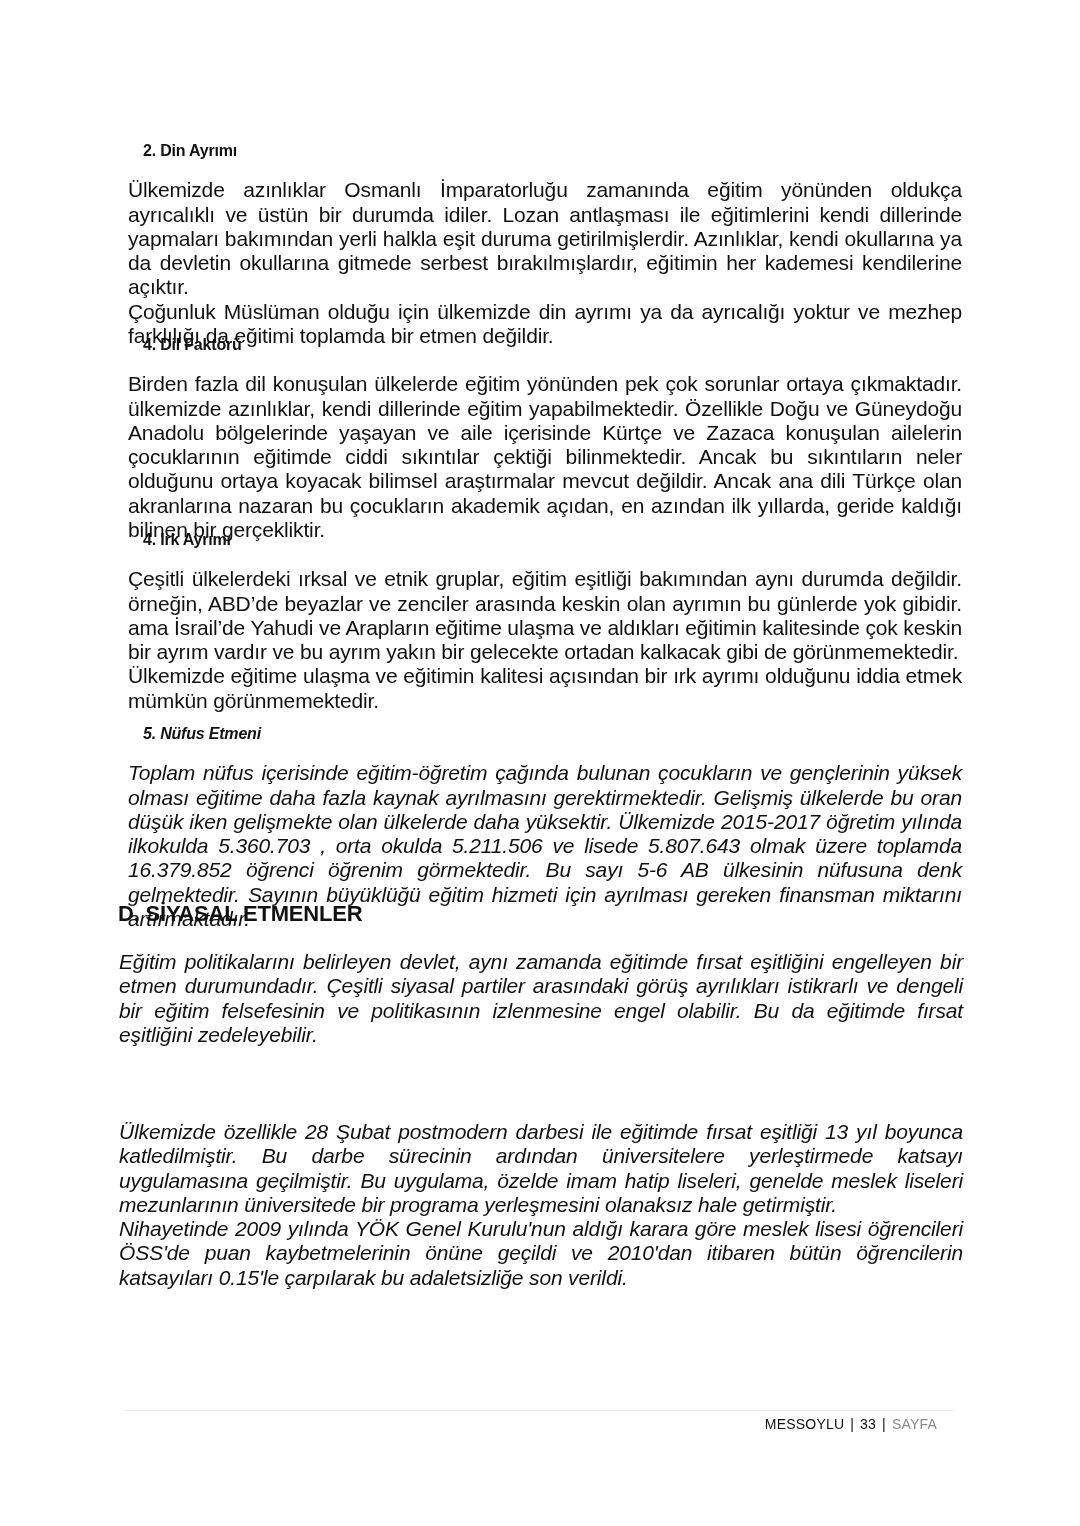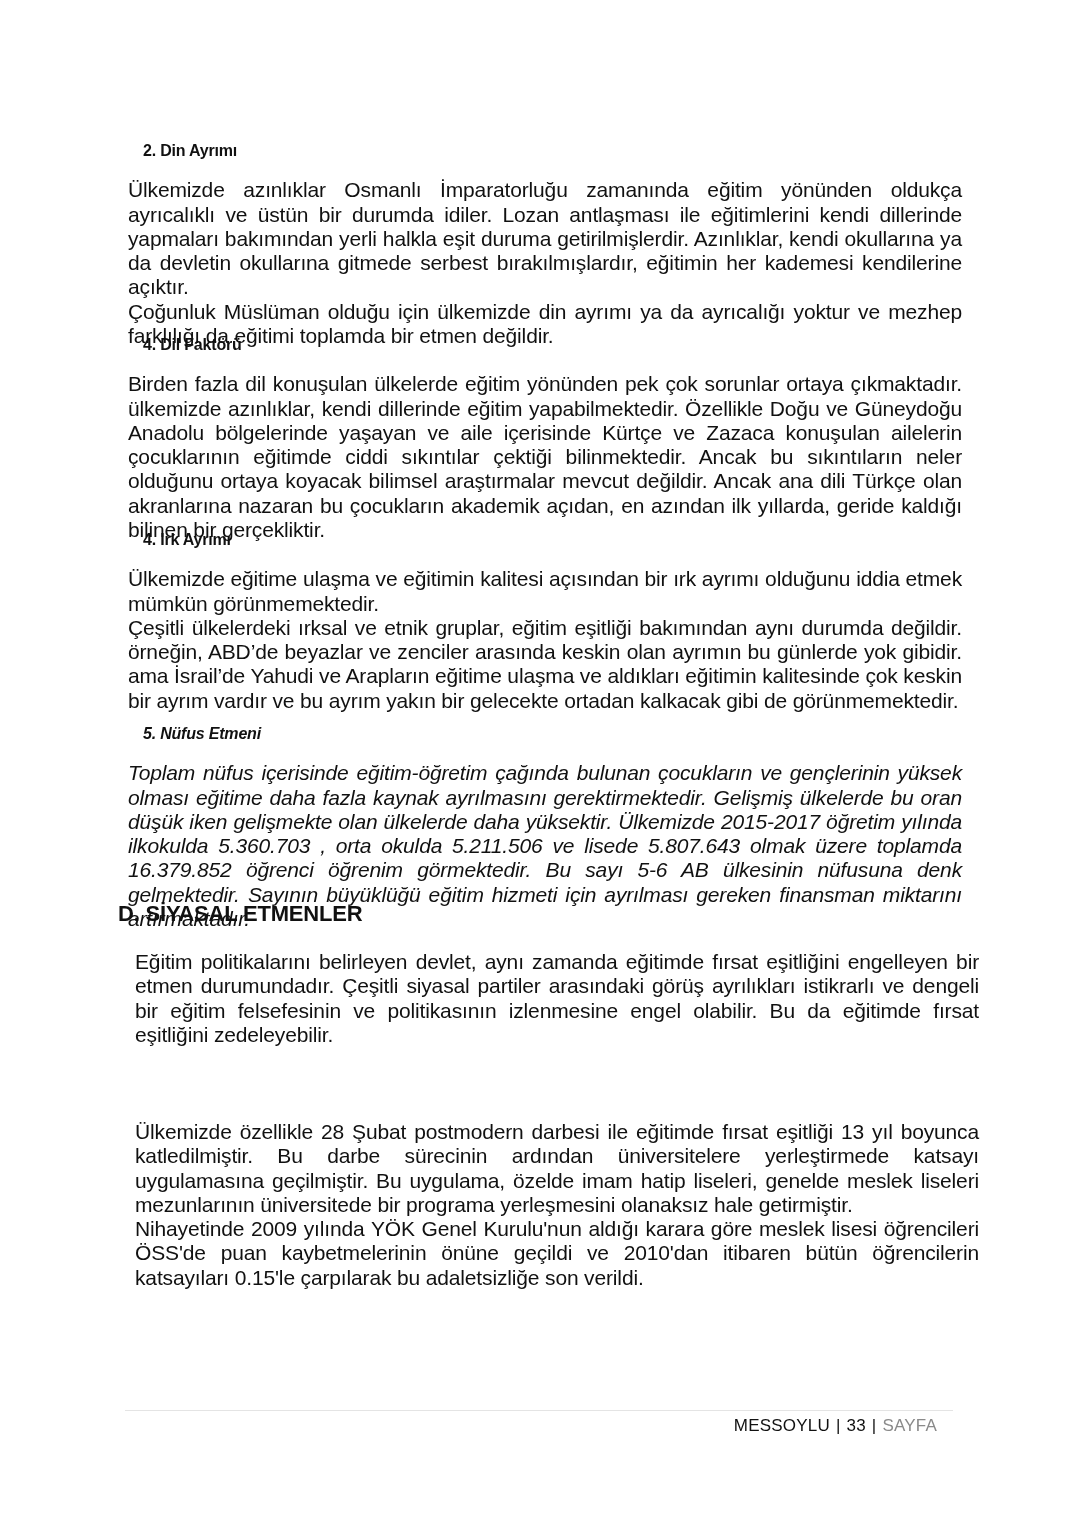--- a/index.html
+++ b/index.html
@@ -1,25 +1,25 @@
 <!DOCTYPE html>
 <html><head>
 <meta charset="utf-8">
 <style>
   html, body { margin: 0; padding: 0; background: #ffffff; }
   body { width: 1080px; height: 1526px; position: relative; overflow: hidden;
          font-family: "Liberation Sans", sans-serif; color: #111; }
   .page { position: absolute; left: 0; top: 0; width: 1080px; height: 1526px; }
   .sec { position: absolute; left: 128px; width: 834px; }
-  .sec.d { left: 135px; width: 844px; }
+  .sec.d { left: 119px; width: 844px; font-style: italic; }
   .h { font-weight: bold; font-size: 16px; line-height: 24.3px; margin: 15px; letter-spacing: -0.2px; }
   .p { font-size: 21px; line-height: 24.3px; margin: 0; text-align: justify; letter-spacing: -0.15px; }
   .dtitle { position: absolute; left: 118px; top: 901px; font-weight: bold; font-size: 22px; letter-spacing: -0.2px; margin: 0; }
   .rule { position: absolute; left: 125px; top: 1410px; width: 828px; height: 1px; background: #e4e4e4; }
-  .footer { position: absolute; right: 143px; top: 1416px; font-size: 17px; letter-spacing: 0.2px; }
+  .footer { position: absolute; right: 143px; top: 1416px; font-size: 14px; letter-spacing: 0.2px; }
   .footer .author, .footer .num { color: #111; }
   .footer .bar { color: #111; padding: 0 6px; }
   .footer .label { color: #8a8a8a; }
 </style>
 </head>
 <body>
 
 <div class="page">
 
   <div class="sec" style="top:124px;">
@@ -28,22 +28,22 @@
     <p class="p">Çoğunluk Müslüman olduğu için ülkemizde din ayrımı ya da ayrıcalığı yoktur ve mezhep farklılığı da eğitimi toplamda bir etmen değildir.</p>
   </div>
 
   <div class="sec" style="top:318px;">
     <p class="h">4. Dil Faktörü</p>
     <p class="p">Birden fazla dil konuşulan ülkelerde eğitim yönünden pek çok sorunlar ortaya çıkmaktadır. ülkemizde azınlıklar, kendi dillerinde eğitim yapabilmektedir. Özellikle Doğu ve Güneydoğu Anadolu bölgelerinde yaşayan ve aile içerisinde Kürtçe ve Zazaca konuşulan ailelerin çocuklarının eğitimde ciddi sıkıntılar çektiği bilinmektedir. Ancak bu sıkıntıların neler olduğunu ortaya koyacak bilimsel araştırmalar mevcut değildir. Ancak ana dili Türkçe olan akranlarına nazaran bu çocukların akademik açıdan, en azından ilk yıllarda, geride kaldığı bilinen bir gerçekliktir.</p>
   </div>
 
   <div class="sec" style="top:513px;">
     <p class="h">4. Irk Ayrımı</p>
+    <p class="p">Çeşitli ülkelerdeki ırksal ve etnik gruplar, eğitim eşitliği bakımından aynı durumda değildir. örneğin, ABD’de beyazlar ve zenciler arasında keskin olan ayrımın bu günlerde yok gibidir. ama İsrail’de Yahudi ve Arapların eğitime ulaşma ve aldıkları eğitimin kalitesinde çok keskin bir ayrım vardır ve bu ayrım yakın bir gelecekte ortadan kalkacak gibi de görünmemektedir.</p>
     <p class="p">Ülkemizde eğitime ulaşma ve eğitimin kalitesi açısından bir ırk ayrımı olduğunu iddia etmek mümkün görünmemektedir.</p>
-    <p class="p">Çeşitli ülkelerdeki ırksal ve etnik gruplar, eğitim eşitliği bakımından aynı durumda değildir. örneğin, ABD’de beyazlar ve zenciler arasında keskin olan ayrımın bu günlerde yok gibidir. ama İsrail’de Yahudi ve Arapların eğitime ulaşma ve aldıkları eğitimin kalitesinde çok keskin bir ayrım vardır ve bu ayrım yakın bir gelecekte ortadan kalkacak gibi de görünmemektedir.</p>
   </div>
 
   <div class="sec" style="top:707px;font-style:italic;">
     <p class="h">5. Nüfus Etmeni</p>
     <p class="p">Toplam nüfus içerisinde eğitim-öğretim çağında bulunan çocukların ve gençlerinin yüksek olması eğitime daha fazla kaynak ayrılmasını gerektirmektedir. Gelişmiş ülkelerde bu oran düşük iken gelişmekte olan ülkelerde daha yüksektir. Ülkemizde 2015-2017 öğretim yılında ilkokulda 5.360.703 , orta okulda 5.211.506 ve lisede 5.807.643 olmak üzere toplamda 16.379.852 öğrenci öğrenim görmektedir. Bu sayı 5-6 AB ülkesinin nüfusuna denk gelmektedir. Sayının büyüklüğü eğitim hizmeti için ayrılması gereken finansman miktarını artırmaktadır.</p>
   </div>
 
   <p class="dtitle">D. SİYASAL ETMENLER</p>
 
   <div class="sec d" style="top:950px;">

